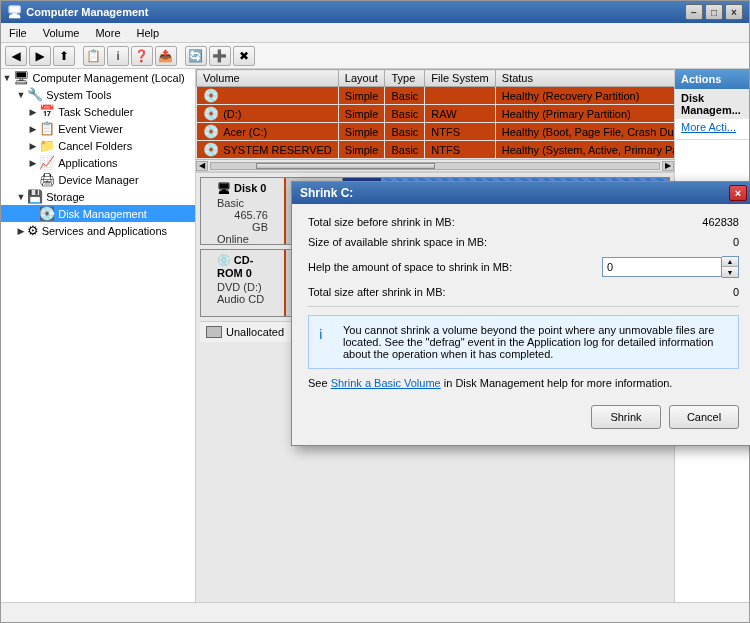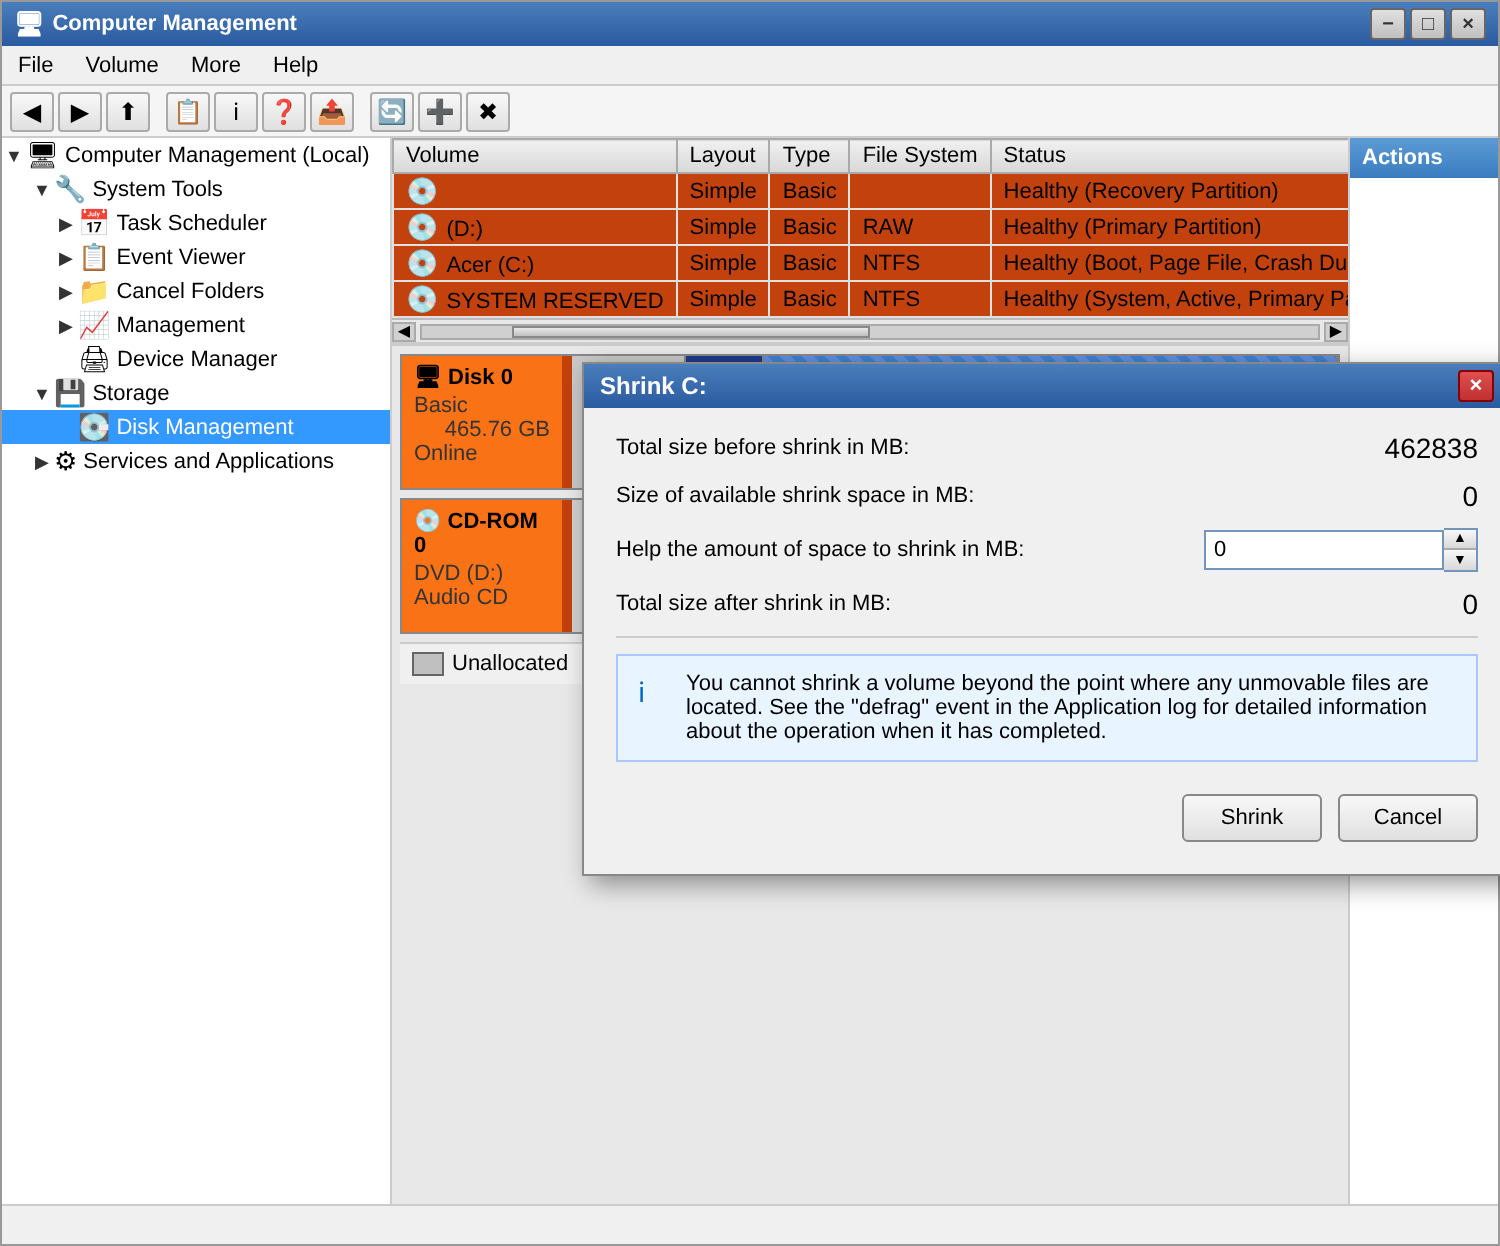--- a/index.html
+++ b/index.html
@@ -172,23 +172,23 @@
 
     .disk-row {
       display: flex;
       height: 68px;
       border: 1px solid #888;
       background: white;
     }
     .disk-label {
       width: 85px;
       min-width: 85px;
-      background: #f97316;
-      padding: 4px 6px;
-      border-right: 5px solid #c2410c;
+      background: #e5e5e5;
+      padding: 4px 16px;
+      border-right: 2px solid #c2410c;
       font-size: 11px;
     }
     .disk-label .disk-name { font-weight: bold; margin-bottom: 2px; }
     .disk-label .disk-type { color: #333; }
     .disk-label .disk-size { color: #333; text-align: right; }
     .disk-label .disk-status { color: #333; }
     .disk-partitions {
       display: flex;
       flex: 1;
       overflow: hidden;
@@ -289,21 +289,21 @@
       align-items: center;
       margin-bottom: 8px;
     }
     .dialog-label {
       flex: 1;
       font-size: 11px;
     }
     .dialog-value {
       width: 120px;
       text-align: right;
-      font-size: 14px;
+      font-size: 11px;
     }
     .dialog-input {
       width: 120px;
       height: 20px;
       border: 1px solid #7396bf;
       padding: 1px 4px;
       font-size: 11px;
       background: white;
     }
     .dialog-input-row {
@@ -426,21 +426,21 @@
         <span class="tree-label">Event Viewer</span>
       </div>
       <div class="tree-item indent2">
         <span class="tree-expand">▶</span>
         <span class="tree-icon">📁</span>
         <span class="tree-label">Cancel Folders</span>
       </div>
       <div class="tree-item indent2">
         <span class="tree-expand">▶</span>
         <span class="tree-icon">📈</span>
-        <span class="tree-label">Management</span>
+        <span class="tree-label">Applications</span>
       </div>
       <div class="tree-item indent2">
         <span class="tree-expand"> </span>
         <span class="tree-icon">🖨</span>
         <span class="tree-label">Device Manager</span>
       </div>
       <div class="tree-item indent1">
         <span class="tree-expand">▼</span>
         <span class="tree-icon">💾</span>
         <span class="tree-label">Storage</span>
@@ -560,20 +560,24 @@
             <span>Primary partition</span>
           </div>
         </div>
 
       </div>
 
     </div>
 
     <div class="actions-panel">
       <div class="actions-header">Actions</div>
+      <div class="action-section">
+        <div class="action-section-title">Disk Managem...</div>
+        <div class="action-link">More Acti...</div>
+      </div>
     </div>
 
   </div>
 
   <div class="status-bar">
     <span></span>
   </div>
 
   <div class="dialog">
     <div class="dialog-title-bar">
@@ -608,20 +612,23 @@
         <span class="dialog-value">0</span>
       </div>
 
       <div class="dialog-divider"></div>
 
       <div class="info-box">
         <span class="info-icon">ℹ</span>
         <span>You cannot shrink a volume beyond the point where any unmovable files are located. See the "defrag" event in the Application log for detailed information about the operation when it has completed.</span>
       </div>
 
+      <div class="dialog-footer-text">
+        See <span class="link-text">Shrink a Basic Volume</span> in Disk Management help for more information.
+      </div>
 
       <div class="dialog-buttons">
         <button class="dialog-btn">Shrink</button>
         <button class="dialog-btn">Cancel</button>
       </div>
     </div>
   </div>
 
 </div>
 

